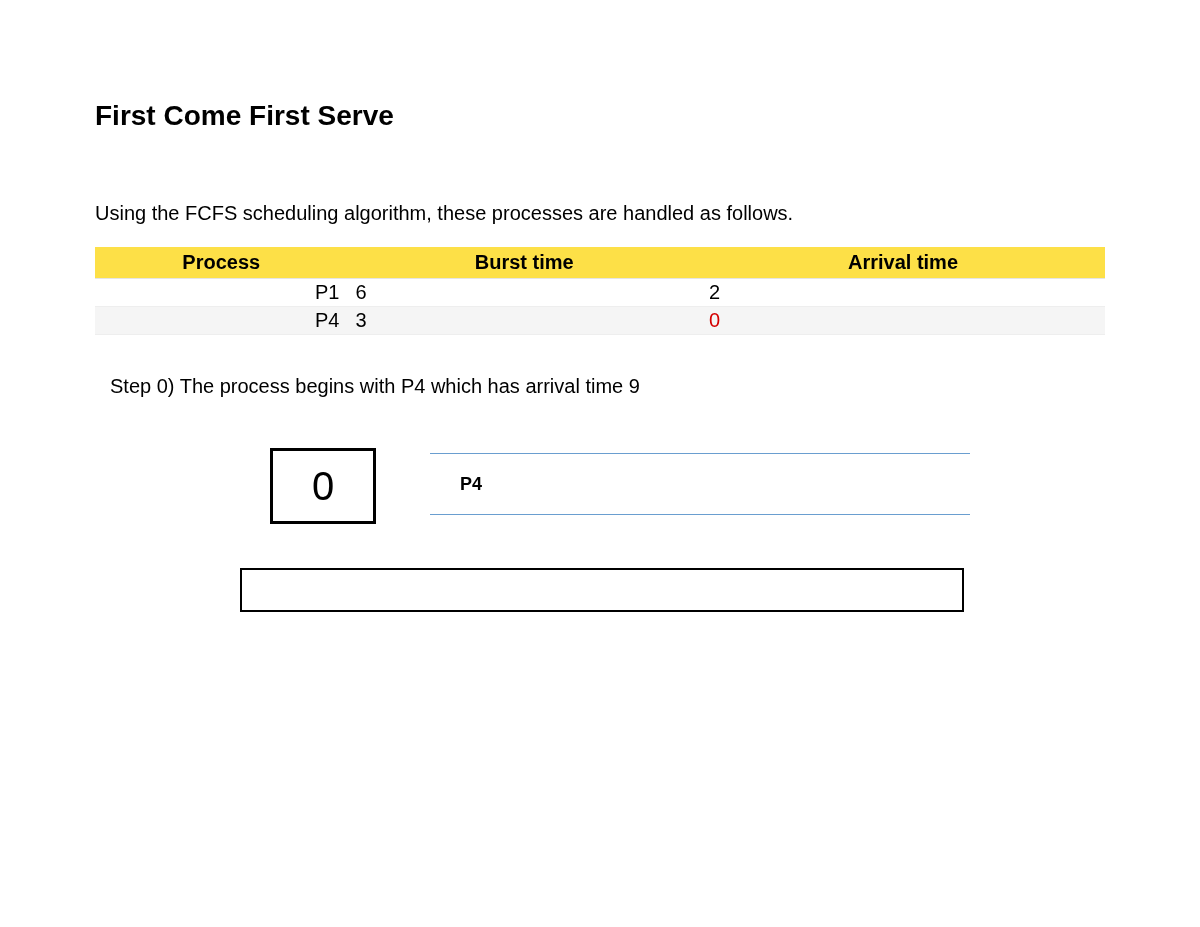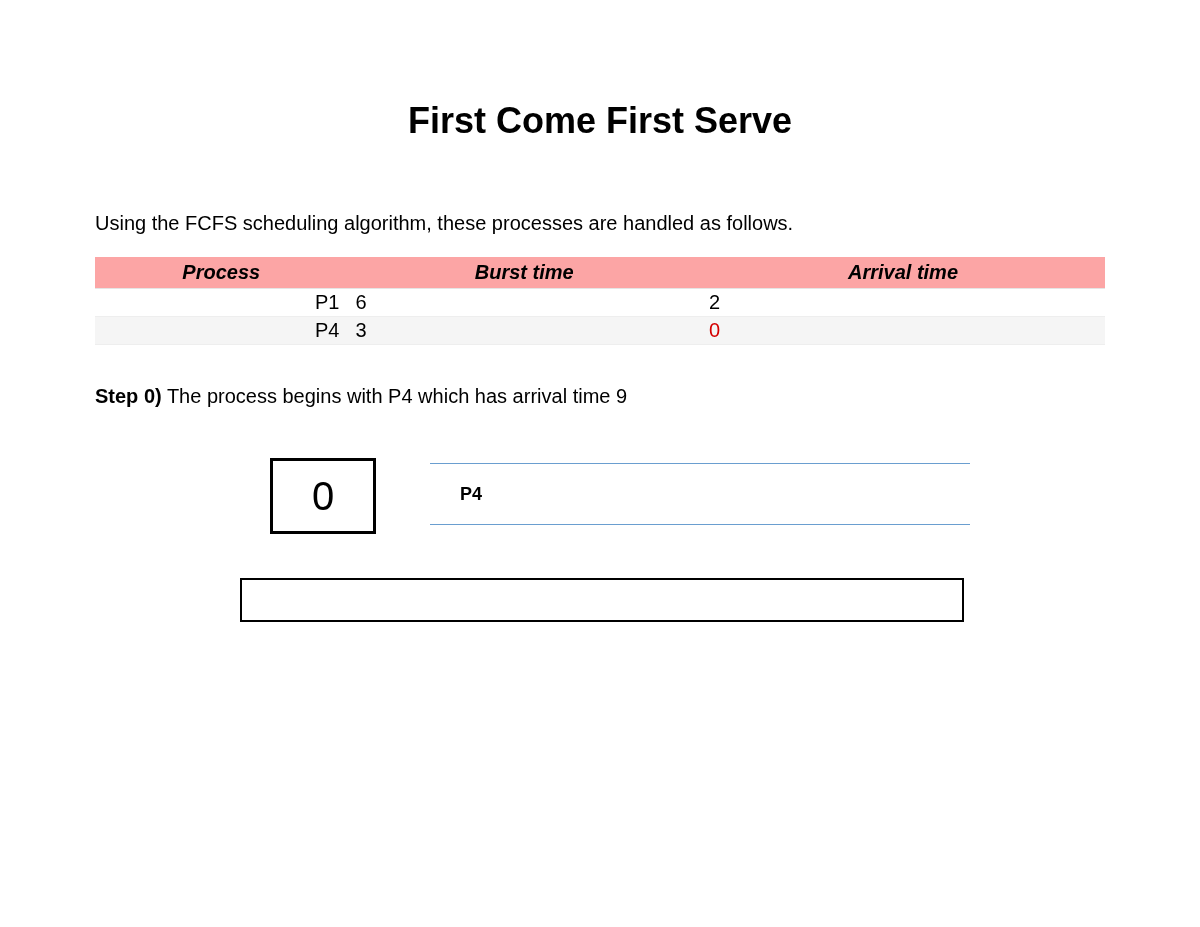--- a/index.html
+++ b/index.html
@@ -8,41 +8,40 @@
     font-family: Arial, Helvetica, sans-serif;
     background: #ffffff;
     color: #000000;
     width: 1200px;
     height: 927px;
   }
   .page {
     padding: 100px 95px 0 95px;
   }
   h1 {
-    text-align: center;
-    font-size: 36px;
+    text-align: left;
+    font-size: 28px;
     font-weight: bold;
     margin: 0 0 70px 0;
   }
   .intro {
     font-size: 20px;
     margin-bottom: 22px;
   }
   table {
     width: 100%;
     border-collapse: collapse;
     font-size: 20px;
   }
   thead th {
-    background: #fca5a5;
+    background: #fde047;
     font-weight: bold;
     text-align: center;
     padding: 4px 8px;
     border-bottom: 1px solid #e5e5e5;
-    font-style: italic;
   }
   tbody tr:nth-child(odd) {
     background: #ffffff;
   }
   tbody tr:nth-child(even) {
     background: #f5f5f5;
   }
   tbody td {
     padding: 2px 8px;
     border-bottom: 1px solid #eeeeee;
@@ -60,21 +59,22 @@
     width: 40%;
   }
   .highlight {
     color: #d40000;
   }
   .step {
     margin-top: 40px;
     font-size: 20px;
   }
   .step b {
-    font-weight: bold;
+    font-weight: normal;
+    margin-left: 15px;
   }
   .diagram {
     position: relative;
     margin-top: 50px;
     height: 200px;
   }
   .time-box {
     position: absolute;
     left: 175px;
     top: 0;

